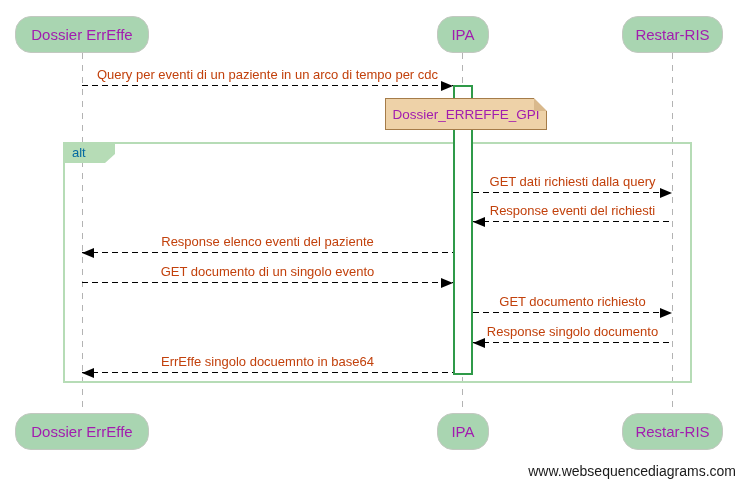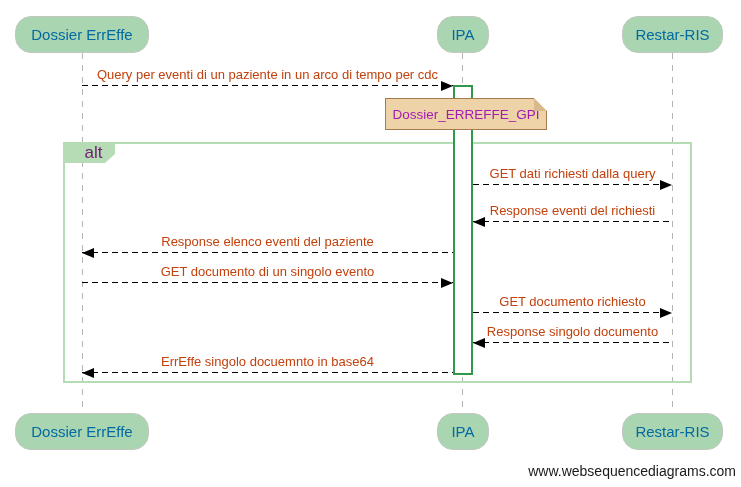--- a/index.html
+++ b/index.html
@@ -11,33 +11,32 @@
   .lifeline {
     position:absolute; width:1px; top:53px; height:360px;
     background:repeating-linear-gradient(180deg,#b3b3b3 0 6px,transparent 6px 12px);
     z-index:1;
   }
   
   .actor {
     position:absolute; box-sizing:border-box; height:37px;
     background:#a9d5b1; border:1px solid #c2c8c0; border-radius:16px;
     display:flex; align-items:center; justify-content:center;
-    font-size:15px; color:#0369a1; z-index:6; white-space:nowrap;
+    font-size:15px; color:#a21caf; z-index:6; white-space:nowrap;
   }
   
   .frame {
     position:absolute; left:63px; top:142px; width:629px; height:241px;
     border:2px solid #b6dcb6; box-sizing:border-box; z-index:2;
   }
   .frame-tab {
     position:absolute; left:0; top:0; width:50px; height:19px;
     background:#b6dcb6; clip-path:polygon(0 0,100% 0,100% 52%,80% 100%,0 100%);
-    font-size:17px; line-height:18px; padding-left:7px; box-sizing:border-box;
-    color:#701a75;
-    text-align:center;
+    font-size:13px; line-height:18px; padding-left:7px; box-sizing:border-box;
+    color:#0369a1;
   }
   
   .activation {
     position:absolute; left:453px; top:85px; width:20px; height:290px;
     background:#ffffff; border:2px solid #2f9a49; box-sizing:border-box; z-index:3;
   }
   
   .message { position:absolute; height:21px; z-index:4; }
   .msg-label {
     position:absolute; left:0; right:0; bottom:4px; text-align:center;
@@ -101,21 +100,21 @@
     <div class="msg-label">Query per eventi di un paziente in un arco di tempo per cdc</div>
     <div class="msg-line"></div>
     <div class="arrowhead arrow-right"></div>
   </div>
 
   <div class="note">
     <span>Dossier_ERREFFE_GPI</span>
     <div class="note-fold"></div>
   </div>
 
-  <div class="message" style="left:473px; top:164px; width:199px">
+  <div class="message" style="left:473px; top:172px; width:199px">
     <div class="msg-label">GET dati richiesti dalla query</div>
     <div class="msg-line"></div>
     <div class="arrowhead arrow-right"></div>
   </div>
 
   <div class="message" style="left:473px; top:201px; width:199px">
     <div class="msg-label">Response eventi del richiesti</div>
     <div class="msg-line"></div>
     <div class="arrowhead arrow-left"></div>
   </div>

